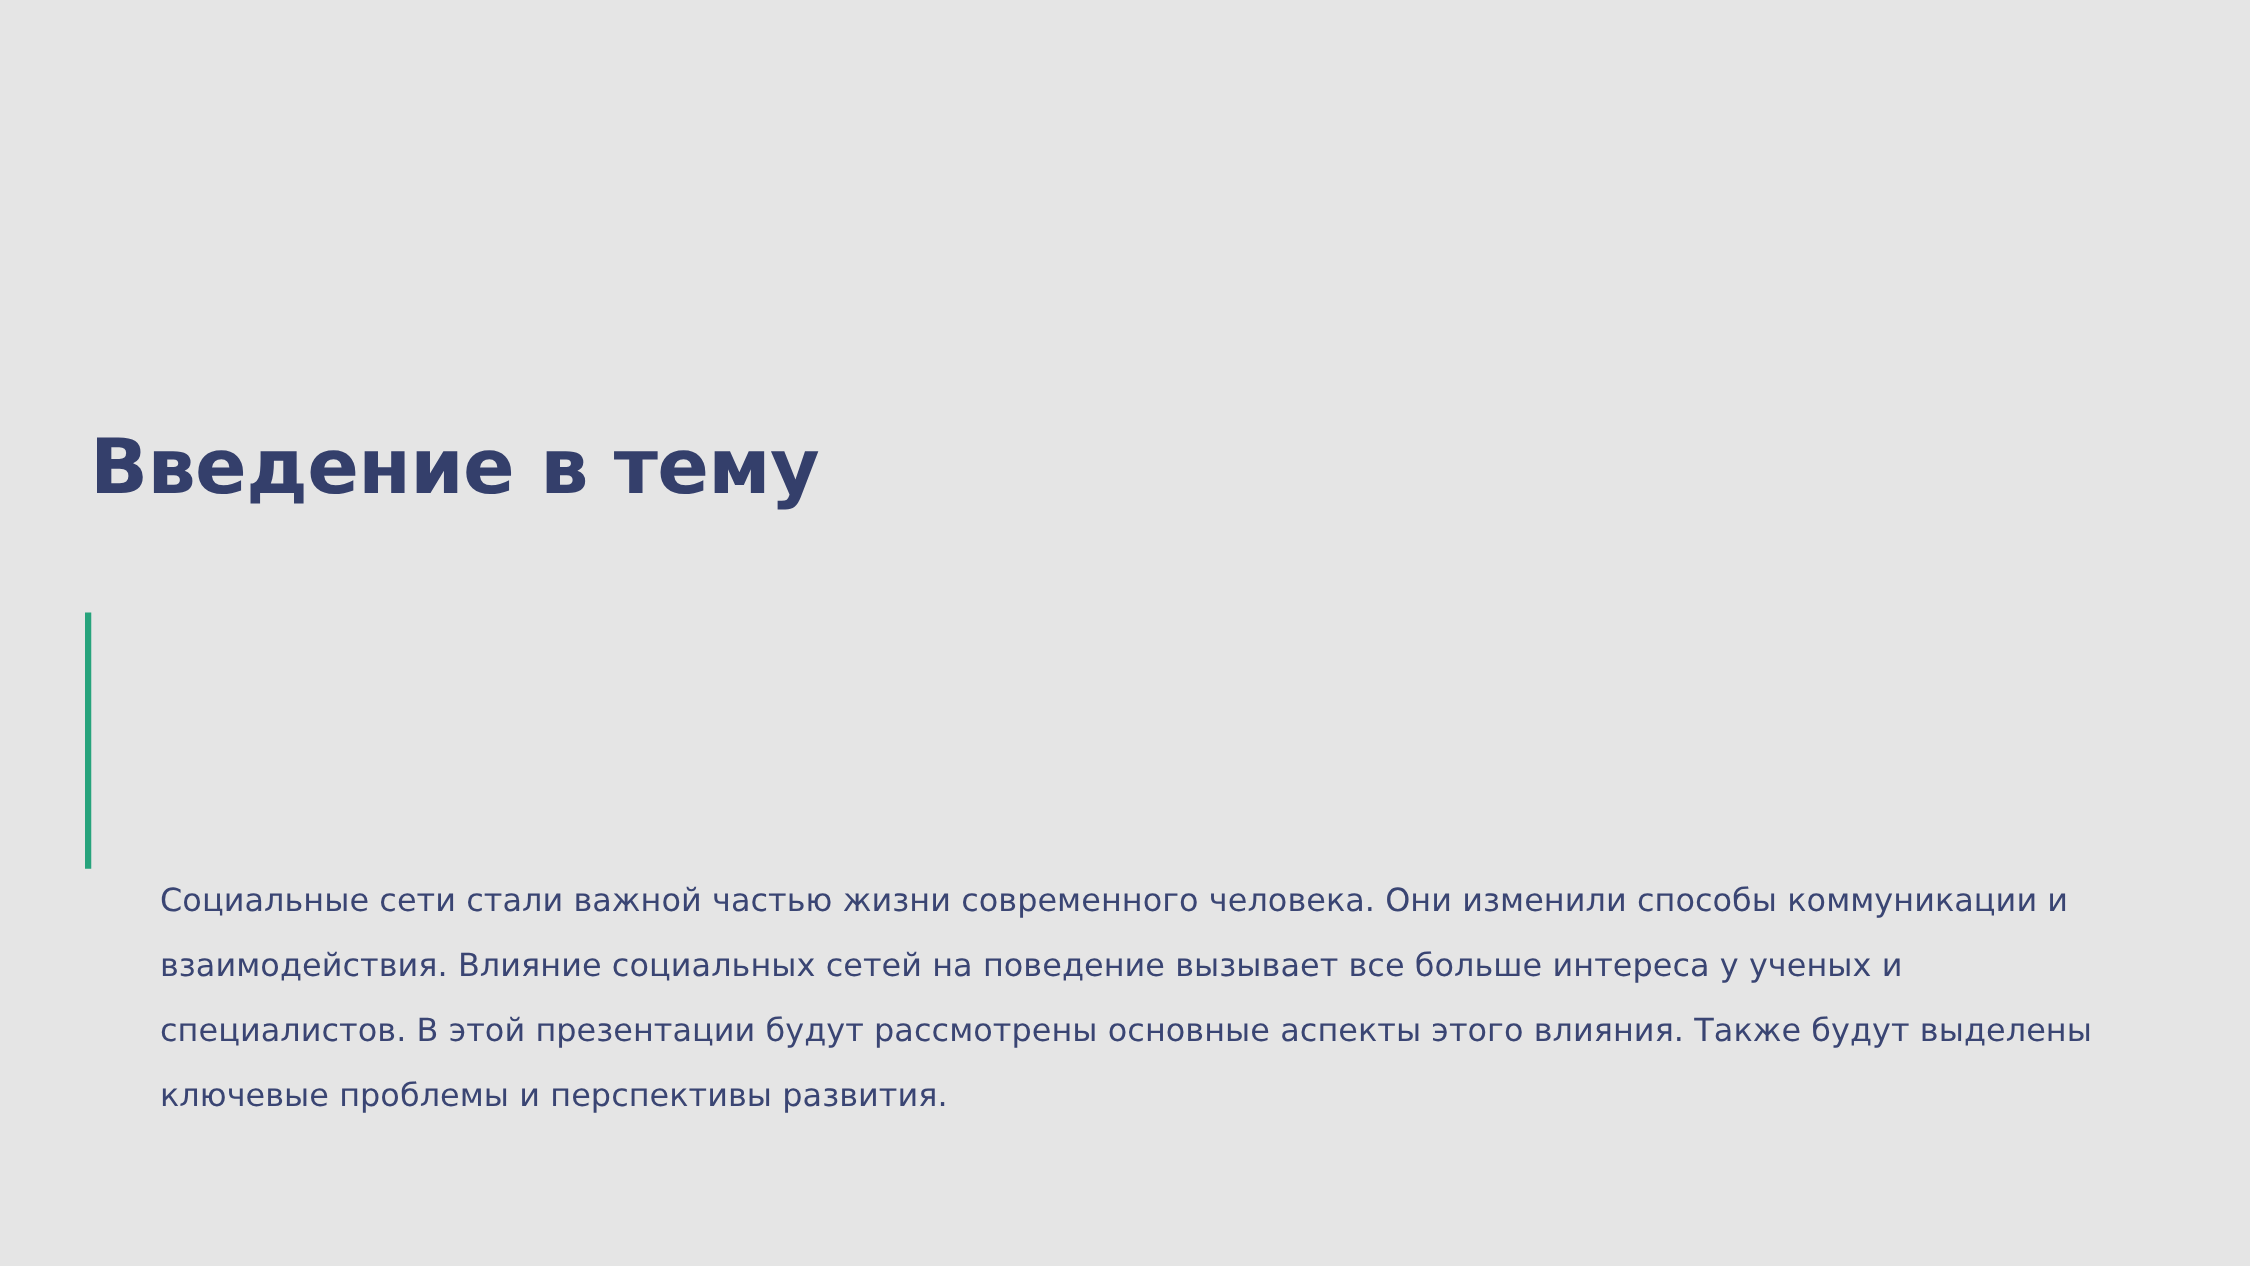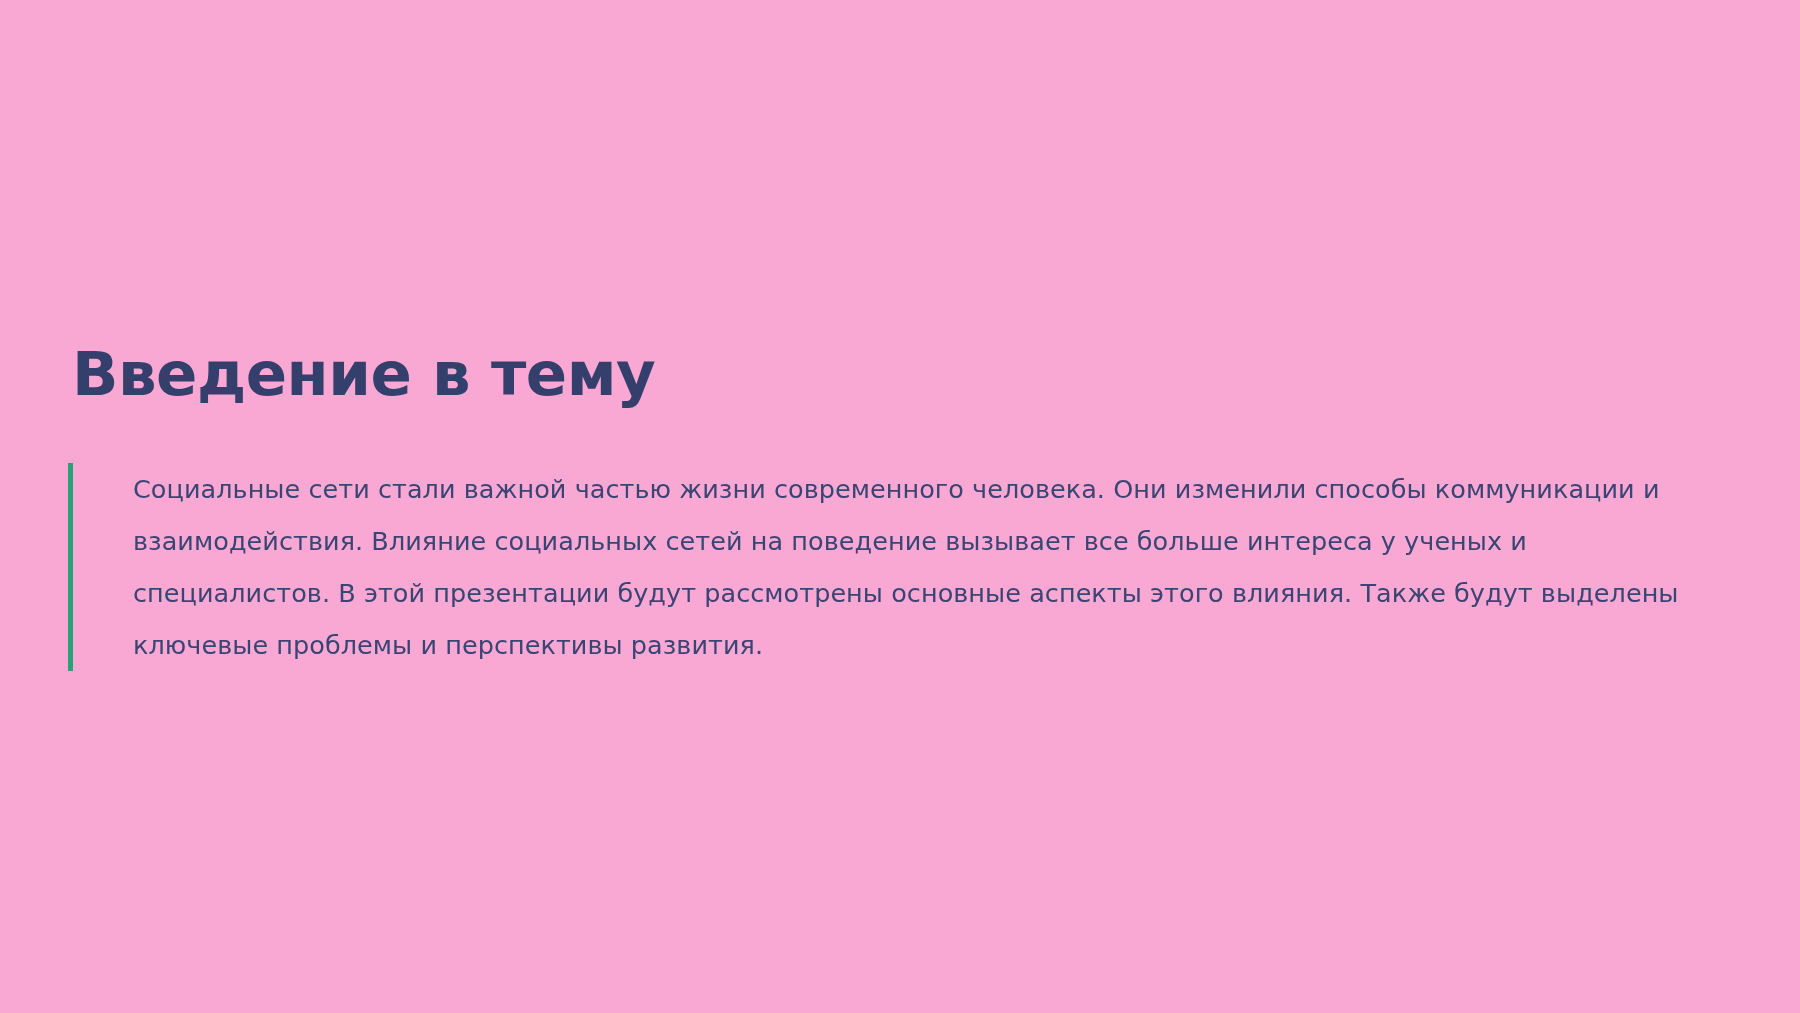--- a/index.html
+++ b/index.html
@@ -12,45 +12,46 @@
     height: 1013px;
     background: #ffffff;
     font-family: "Liberation Sans", "DejaVu Sans", sans-serif;
     overflow: hidden;
   }
 
   .slide {
     position: relative;
     width: 1800px;
     height: 1013px;
-    background: #f9a8d4;
+    background: #e5e5e5;
     box-sizing: border-box;
   }
 
   .slide-title {
     position: absolute;
     left: 72px;
     top: 340px;
     margin: 0;
     font-family: "DejaVu Sans", "Liberation Sans", sans-serif;
     font-size: 61px;
     font-weight: 700;
     letter-spacing: -0.5px;
     line-height: 1.12;
     color: #343F6B;
     white-space: nowrap;
   }
 
   .body-block {
     position: absolute;
     left: 68px;
-    top: 463px;
+    top: 490px;
     width: 1640px;
     display: flex;
     align-items: stretch;
+    flex-direction: column;
   }
 
   .accent-bar {
     flex: 0 0 auto;
     width: 5px;
     min-height: 205px;
     background: #27A37C;
     border-radius: 0px;
   }
 

